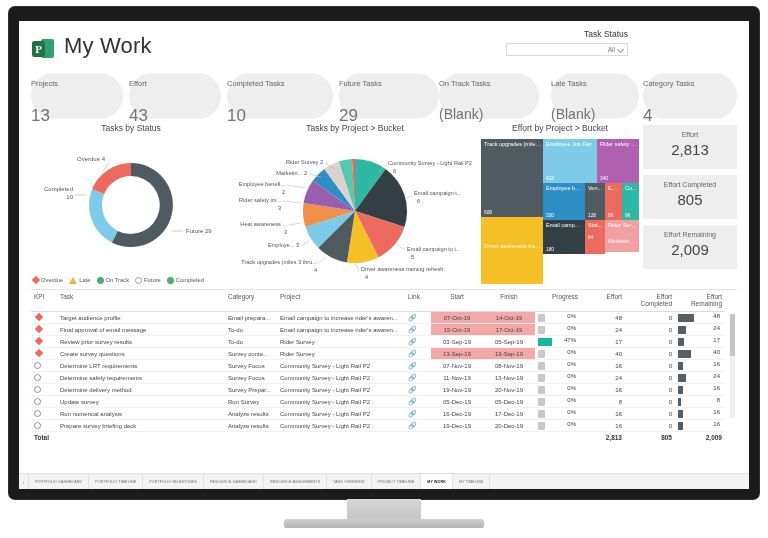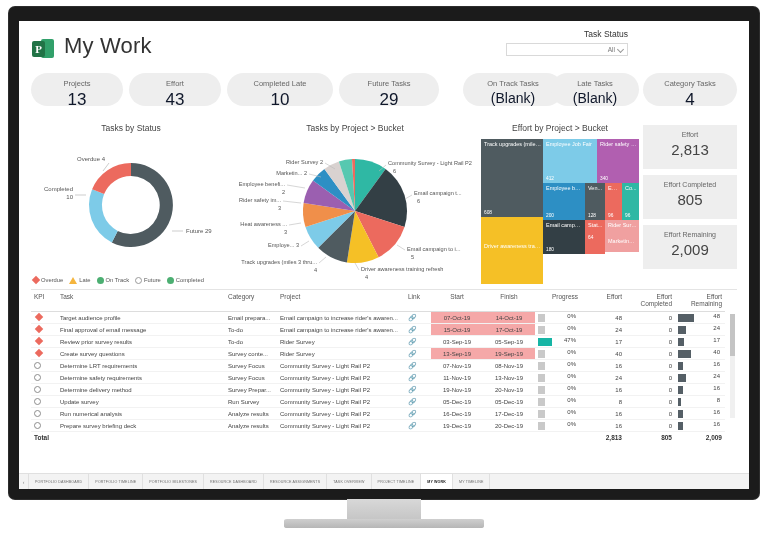--- a/index.html
+++ b/index.html
@@ -59,26 +59,26 @@
   }
   .slicer .chev {
     position:absolute; right:4px; top:3px; width:5px; height:5px;
     border-right:1px solid #999; border-bottom:1px solid #999;
     transform:rotate(45deg);
   }
 
   
   .kpi-row { position:absolute; left:12px; top:52px; width:706px; height:46px; }
   .kpi {
-    position:absolute; top:0; height:33px; background:#eeeeee;
-    text-align:center;
+    position:absolute; top:0; height:46px; background:#eeeeee;
+    text-align:left;
     border-radius:23px;
   }
   .kpi .k-lbl { font-size:7.5px; color:#666; margin-top:6px; display:block; }
-  .kpi .k-val { font-size:17px; color:#0f172a; margin-top:2px; display:block; font-weight:300; }
+  .kpi .k-val { font-size:17px; color:#737373; margin-top:18px; display:block; font-weight:300; }
   .kpi .k-val.blank { font-size:14px; }
 
   
   .v-title { font-size:8.5px; color:#444; text-align:center; }
 
   
   .donut-wrap { position:absolute; left:12px; top:102px; width:200px; height:155px; }
   .legend { position:absolute; left:14px; top:252px; width:200px; height:14px;
             display:flex; align-items:center; gap:6px; font-size:5.8px; color:#555; }
   .legend .li { display:flex; align-items:center; gap:2px; }
@@ -183,28 +183,28 @@
       <div class="kpi-row">
         <div class="kpi" style="left:0px;width:92px;">
           <span class="k-lbl">Projects</span>
           <span class="k-val">13</span>
         </div>
         <div class="kpi" style="left:98px;width:92px;">
           <span class="k-lbl">Effort</span>
           <span class="k-val">43</span>
         </div>
         <div class="kpi" style="left:196px;width:106px;">
-          <span class="k-lbl">Completed Late</span>
+          <span class="k-lbl">Completed Tasks</span>
           <span class="k-val">10</span>
         </div>
         <div class="kpi" style="left:308px;width:100px;">
           <span class="k-lbl">Future Tasks</span>
           <span class="k-val">29</span>
         </div>
-        <div class="kpi" style="left:432px;width:100px;">
+        <div class="kpi" style="left:408px;width:100px;">
           <span class="k-lbl">On Track Tasks</span>
           <span class="k-val blank">(Blank)</span>
         </div>
         <div class="kpi" style="left:520px;width:88px;">
           <span class="k-lbl">Late Tasks</span>
           <span class="k-val blank">(Blank)</span>
         </div>
         <div class="kpi" style="left:612px;width:94px;">
           <span class="k-lbl">Category Tasks</span>
           <span class="k-val">4</span>

